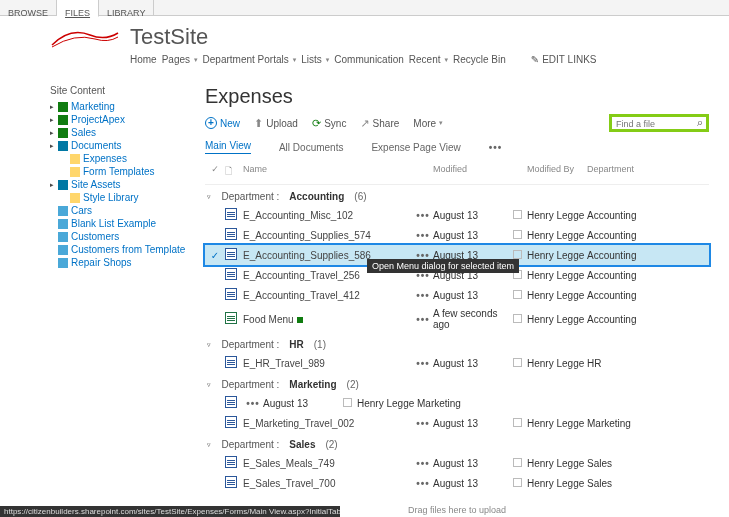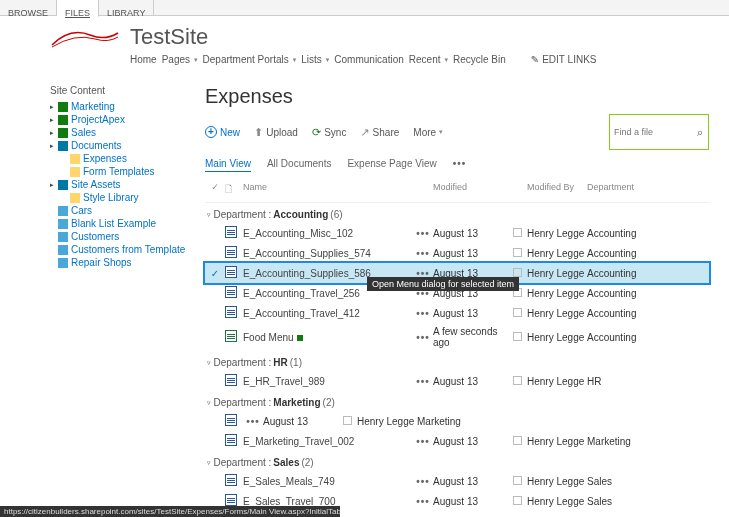--- a/index.html
+++ b/index.html
@@ -26,35 +26,35 @@
 .icon-list { background: #4aa8d8; }
 .indent1 { padding-left: 12px; }
 .main { flex: 1; }
 .page-title { font-size: 20px; color: #333; font-weight: 300; margin-bottom: 6px; }
 .cmdbar { display: flex; align-items: center; gap: 14px; font-size: 10px; color: #555; margin-bottom: 8px; }
 .cmd { display: flex; align-items: center; gap: 3px; cursor: pointer; }
 .cmd-new { color: #0072c6; }
 .icon-circle { width: 12px; height: 12px; border: 1.5px solid #0072c6; border-radius: 50%; display: flex; align-items: center; justify-content: center; font-size: 10px; color: #0072c6; font-weight: bold; line-height: 1; }
 .cmd-icon { color: #888; font-size: 11px; }
 .cmd-green { color: #107c10; }
-.searchbox { margin-left: auto; display: flex; align-items: center; border: 1px solid #84cc16; width: 100px; height: 36px; }
+.searchbox { margin-left: auto; display: flex; align-items: flex-end; border: 3px solid #84cc16; width: 100px; height: 18px; }
 .searchbox input { border: none; outline: none; font-size: 9px; padding: 0 4px; width: 82px; color: #888; }
 .search-btn { width: 16px; text-align: center; color: #555; font-size: 11px; }
-.viewbar { display: flex; gap: 16px; font-size: 10px; color: #666; margin-bottom: 6px; }
+.viewbar { display: flex; align-items: center; gap: 28px; font-size: 10px; color: #666; margin-bottom: 6px; }
 .view-active { color: #0072c6; border-bottom: 1px solid #0072c6; padding-bottom: 2px; }
 .list-header { display: flex; font-size: 9px; color: #888; padding: 4px 0; border-bottom: 1px solid #eee; }
 .col-check { width: 20px; text-align: center; }
 .col-icon { width: 18px; }
 .col-name { width: 170px; }
 .col-menu { width: 20px; text-align: center; }
 .col-mod { width: 80px; }
 .col-share { width: 14px; }
 .col-by { width: 60px; }
 .col-dept { width: 60px; }
-.group-header { display: flex; align-items: center; font-size: 10px; padding: 6px 0 3px 2px; color: #333; }
+.group-header { display: flex; align-items: center; font-size: 10px; padding: 6px 0 3px 2px; color: #333; gap: 8px; }
 .group-caret { font-size: 7px; margin-right: 3px; color: #555; }
 .group-label { color: #555; }
 .group-value { font-weight: 600; margin-left: 2px; }
 .group-count { color: #666; margin-left: 2px; }
 .row { display: flex; align-items: center; font-size: 10px; color: #333; padding: 3px 0; position: relative; }
 .row.selected { background: #c7e7f4; outline: 2px solid #1e88e5; }
 .check { color: #0072c6; font-size: 10px; }
 .doc-icon { width: 12px; height: 12px; display: inline-block; background: #fff; border: 1px solid #2b579a; position: relative; }
 .doc-icon::after { content:""; position:absolute; left:1px; top:3px; width:8px; height:1px; background:#2b579a; box-shadow: 0 2px 0 #2b579a, 0 4px 0 #2b579a; }
 .xl-icon { border-color: #217346; }

